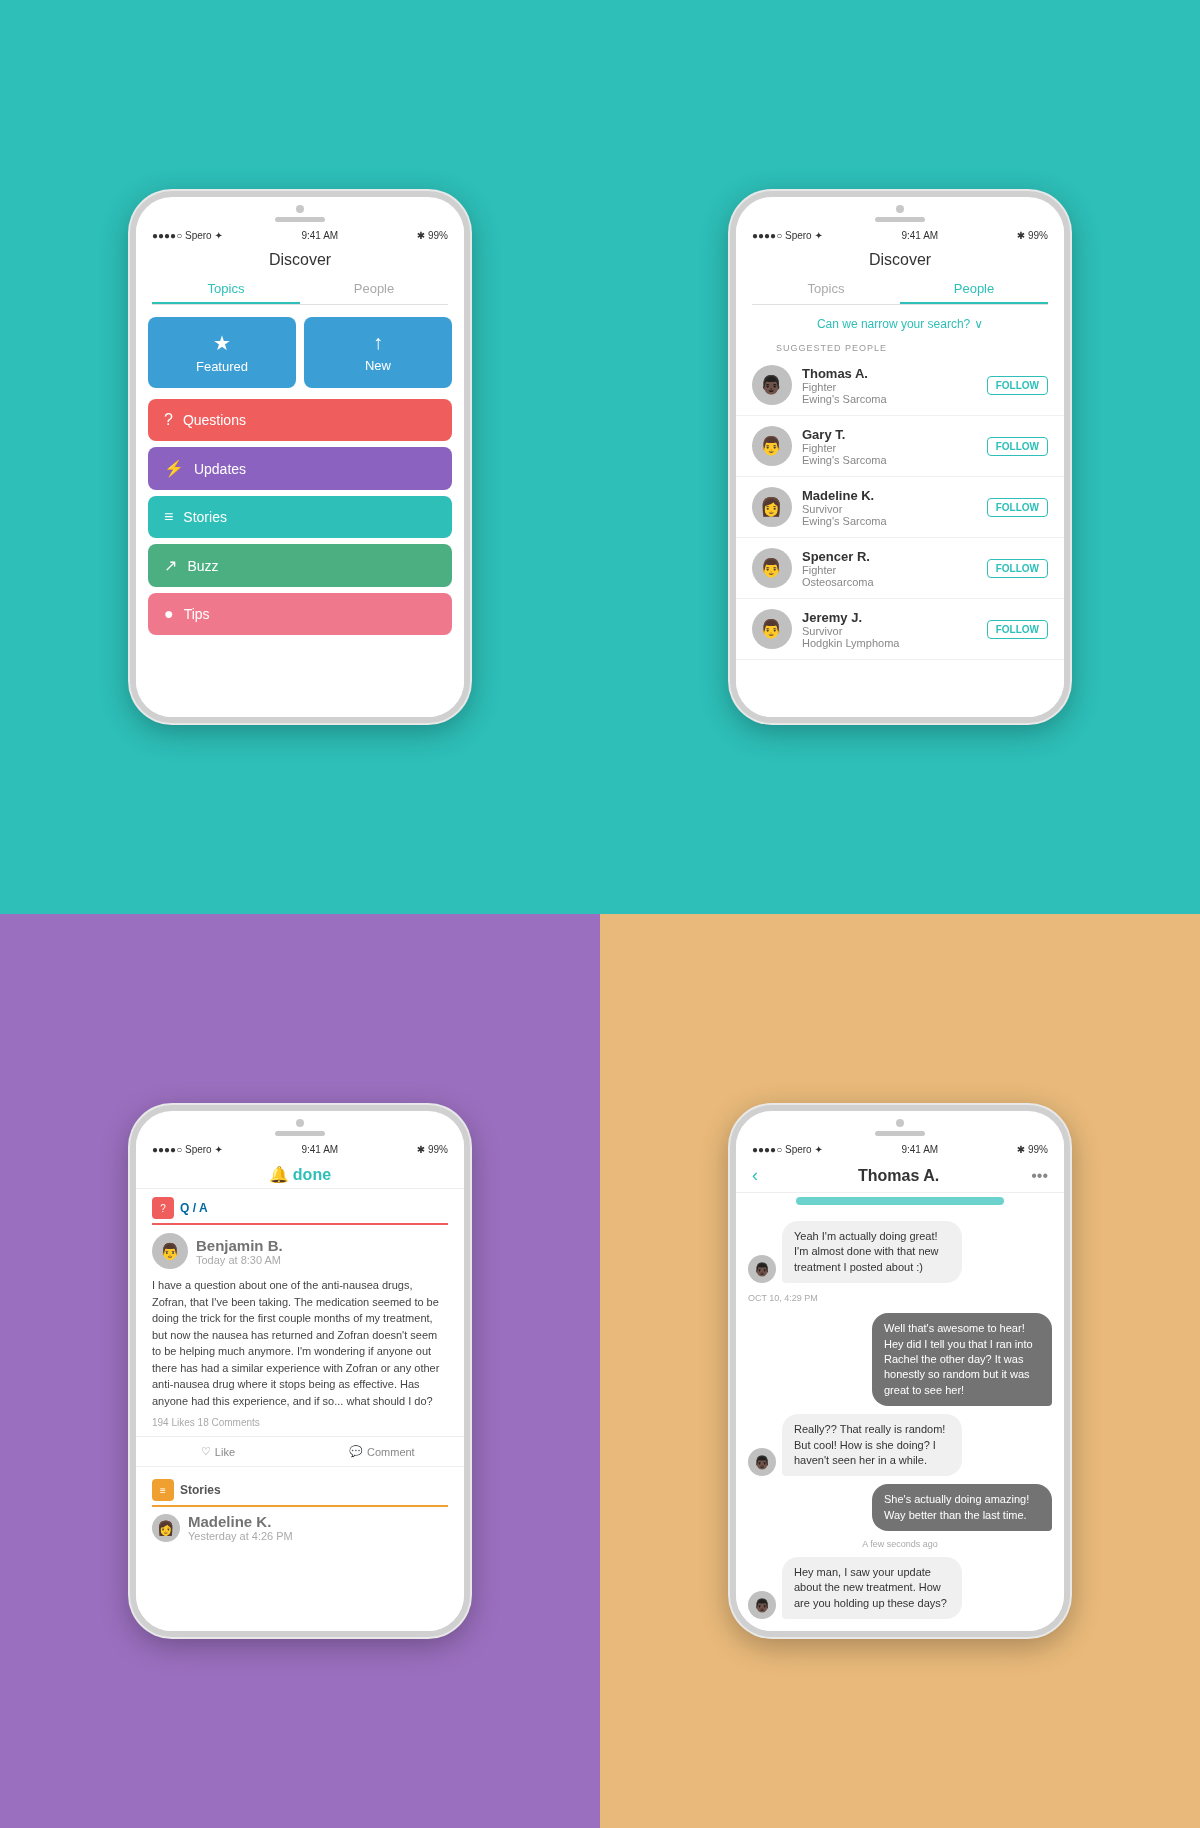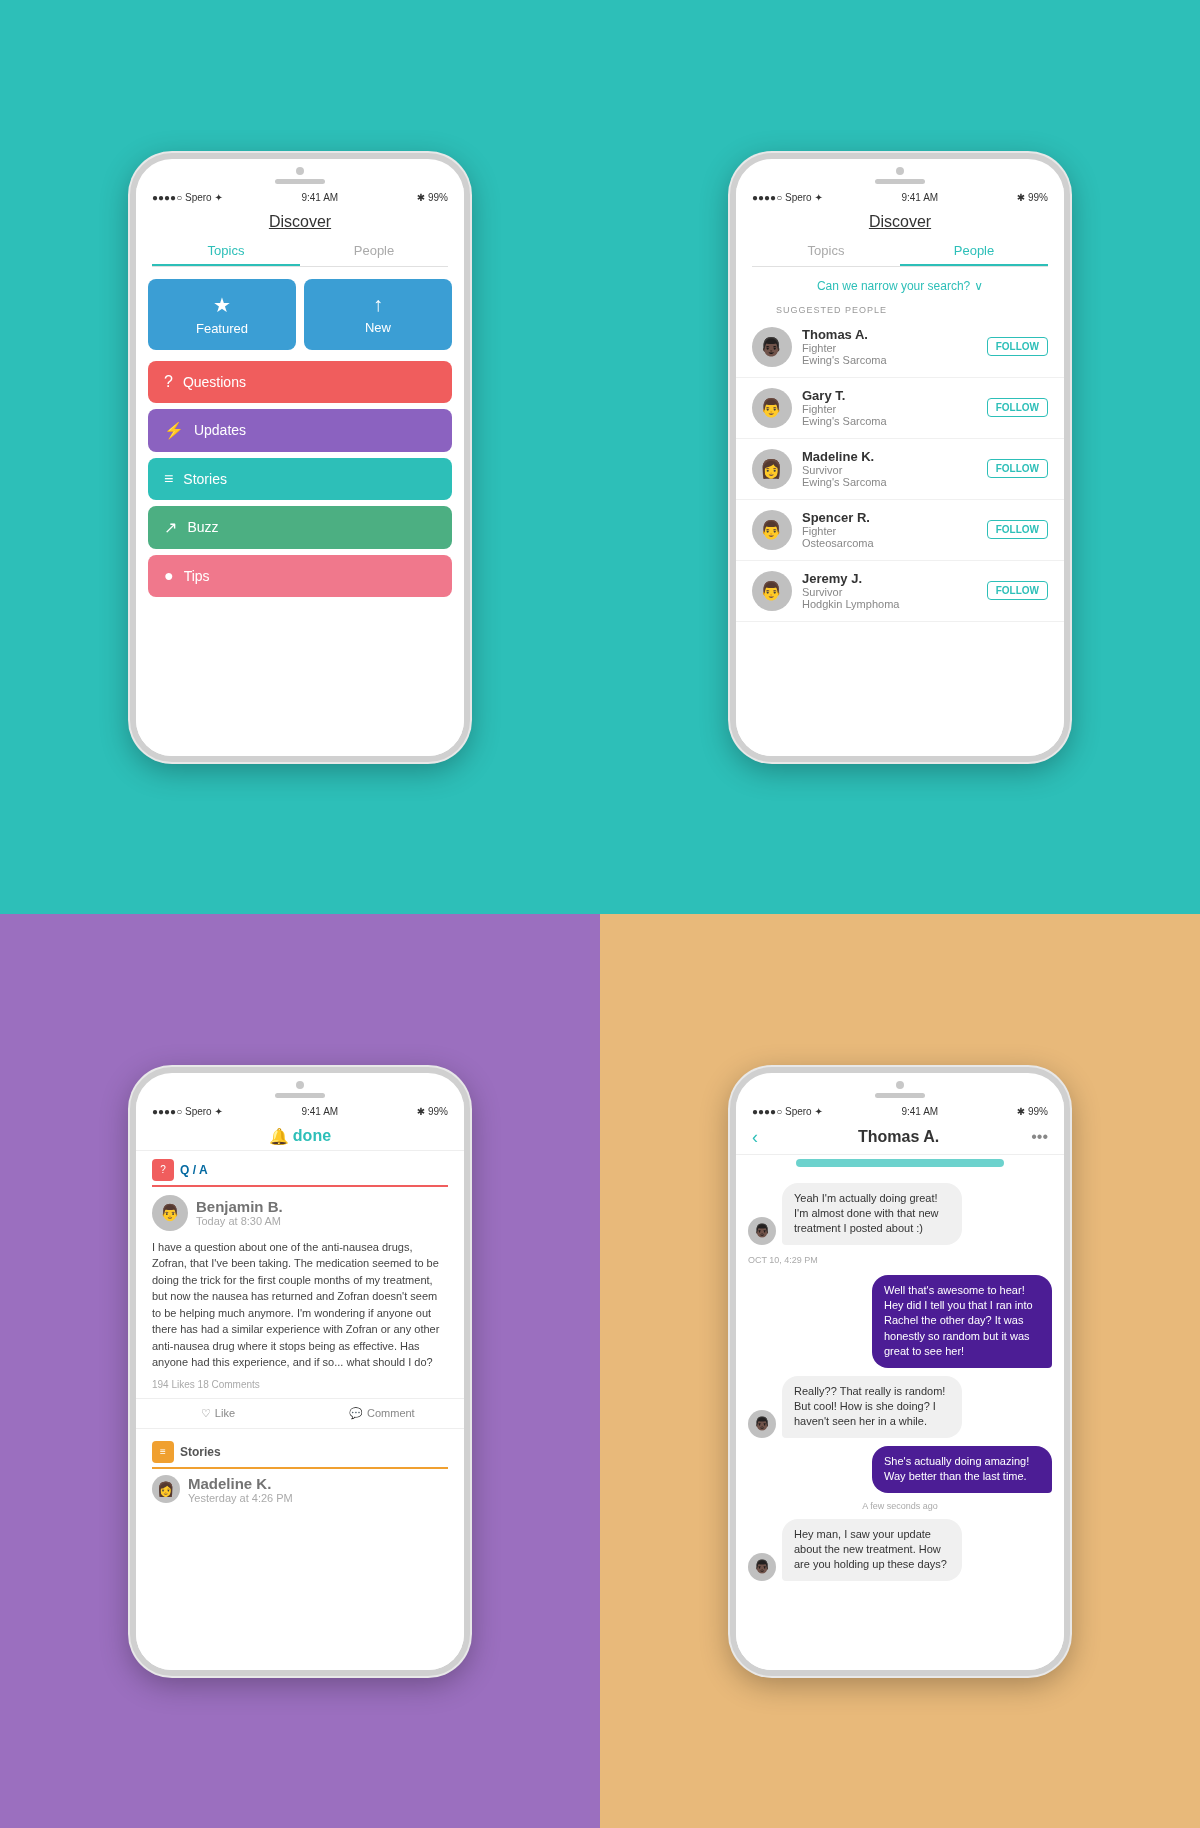--- a/index.html
+++ b/index.html
@@ -20,21 +20,21 @@
       position: relative;
     }
     .quad-tl { background: #2DBFB8; }
     .quad-tr { background: #2DBFB8; }
     .quad-bl { background: #9B6FBF; }
     .quad-br { background: #E8B97A; }
 
     
     .phone {
       width: 340px;
-      height: 609px;
+      height: 532px;
       background: white;
       border-radius: 42px;
       border: 6px solid #d0d0d0;
       box-shadow: 0 0 0 2px #e8e8e8, 0 8px 30px rgba(0,0,0,0.3);
       display: flex;
       flex-direction: column;
       overflow: hidden;
       position: relative;
     }
 
@@ -80,21 +80,20 @@
     
     .screen1-header {
       padding: 8px 16px 4px;
       text-align: center;
     }
     .screen1-title {
       font-size: 16px;
       font-weight: 500;
       color: #333;
       margin-bottom: 6px;
-      text-decoration: underline;
     }
     .tab-row {
       display: flex;
       border-bottom: 1px solid #e0e0e0;
     }
     .tab {
       flex: 1;
       text-align: center;
       padding: 6px 0;
       font-size: 13px;
@@ -346,21 +345,21 @@
     .bubble-in {
       background: #f0f0f0;
       border-radius: 16px 16px 16px 4px;
       padding: 8px 12px;
       font-size: 11px;
       color: #333;
       max-width: 180px;
       line-height: 1.4;
     }
     .bubble-out {
-      background: #4c1d95;
+      background: #737373;
       border-radius: 16px 16px 4px 16px;
       padding: 8px 12px;
       font-size: 11px;
       color: white;
       max-width: 180px;
       line-height: 1.4;
       align-self: flex-end;
     }
     .chat-date {
       text-align: left;

